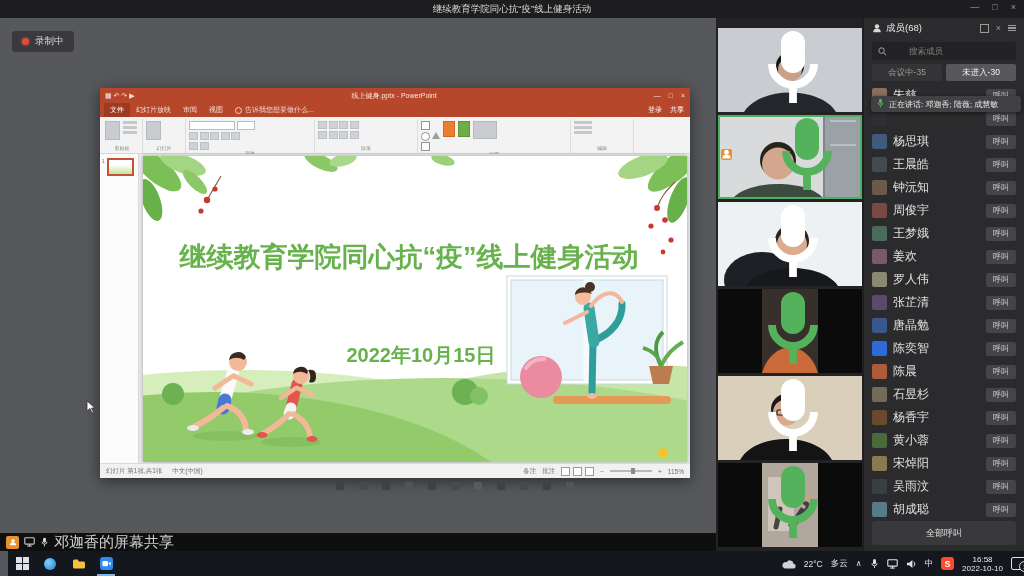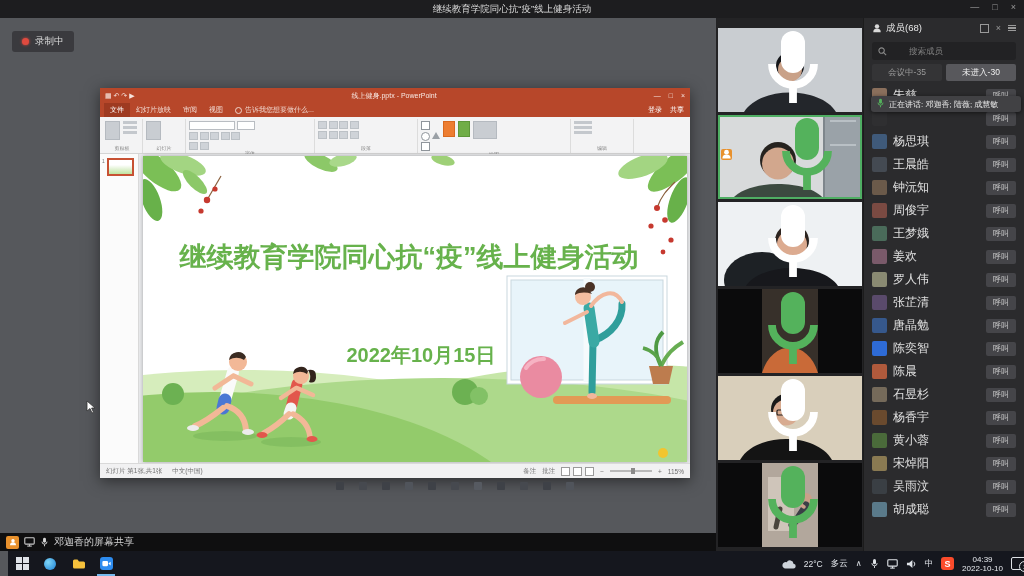--- a/index.html
+++ b/index.html
@@ -71,21 +71,21 @@
   
   .shared-tbar{position:absolute;left:336px;top:464px;display:flex;gap:15px}
   .shared-tbar i{width:8px;height:8px;border-radius:1px}
 
   .cursor{position:absolute;left:86px;top:382px}
 
   
   .share-banner{position:absolute;left:0;top:533px;width:716px;height:18px;background:#0f0f10;
     display:flex;align-items:center;gap:5px;padding:0 6px;box-sizing:border-box}
   .sb-badge{width:13px;height:13px;border-radius:2px;background:#e8912d;display:flex;align-items:center;justify-content:center}
-  .share-banner .txt{font-size:10px;color:#cfcfcf}
+  .share-banner .txt{font-size:15px;color:#cfcfcf}
 
   
   .video-strip{position:absolute;left:716px;top:18px;width:147px;height:533px;background:#232325;
     padding-top:10px;box-sizing:border-box;display:flex;flex-direction:column;gap:3px;align-items:center}
   .tile{position:relative;width:144px;height:84px;background:#0b0b0c;overflow:hidden;flex:0 0 84px}
   .tile.active{outline:2px solid #4fae63;outline-offset:-2px}
   .tile svg{display:block;width:144px;height:84px}
   .vlabel{position:absolute;left:3px;bottom:3px;display:flex;align-items:center;gap:3px}
   .vbadge{width:11px;height:11px;border-radius:2px;background:#e8912d;display:flex;align-items:center;justify-content:center}
 
@@ -674,20 +674,21 @@
           <i class="avatar" style="background: rgb(58, 63, 68);"></i>
           <span class="mname">吴雨汶</span>
           <button class="callbtn">呼叫</button>
         </div>
         <div class="mrow">
           <i class="avatar" style="background: rgb(90, 122, 138);"></i>
           <span class="mname">胡成聪</span>
           <button class="callbtn">呼叫</button>
         </div>
       </div>
+    <div class="call-all">全部呼叫</div>
   </div>
 
   <div class="toast">
     <span>
       <svg width="9" height="10" viewBox="0 0 12 14">
           <rect x="4" y="1" width="4" height="7" rx="2" fill="#54b25c"></rect>
           <path d="M2.5,6.5 a3.5,3.5 0 0 0 7,0" stroke="#54b25c" fill="none" stroke-width="1.3"></path>
           <line x1="6" y1="10.3" x2="6" y2="13" stroke="#54b25c" stroke-width="1.3"></line>
         </svg>
     </span>
@@ -746,21 +747,21 @@
       </span>
       <span>
         <svg width="11" height="10" viewBox="0 0 12 11">
             <path d="M1,4 h2.5 L7,1 v9 L3.5,7 H1 Z" fill="#dfe3e8"></path>
             <path d="M8.5,3 a3.5,3.5 0 0 1 0,5" stroke="#dfe3e8" fill="none" stroke-width="1.1"></path>
           </svg>
       </span>
       <span class="txt">中</span>
       <span class="sogou">S</span>
       <span class="clock">
-        <span>04:39</span><br>
+        <span>16:58</span><br>
         <span>2022-10-10</span>
       </span>
       <span class="notif">
         <span class="nbadge">1</span>
       </span>
     </div>
   </div>
 
 </div>
 

